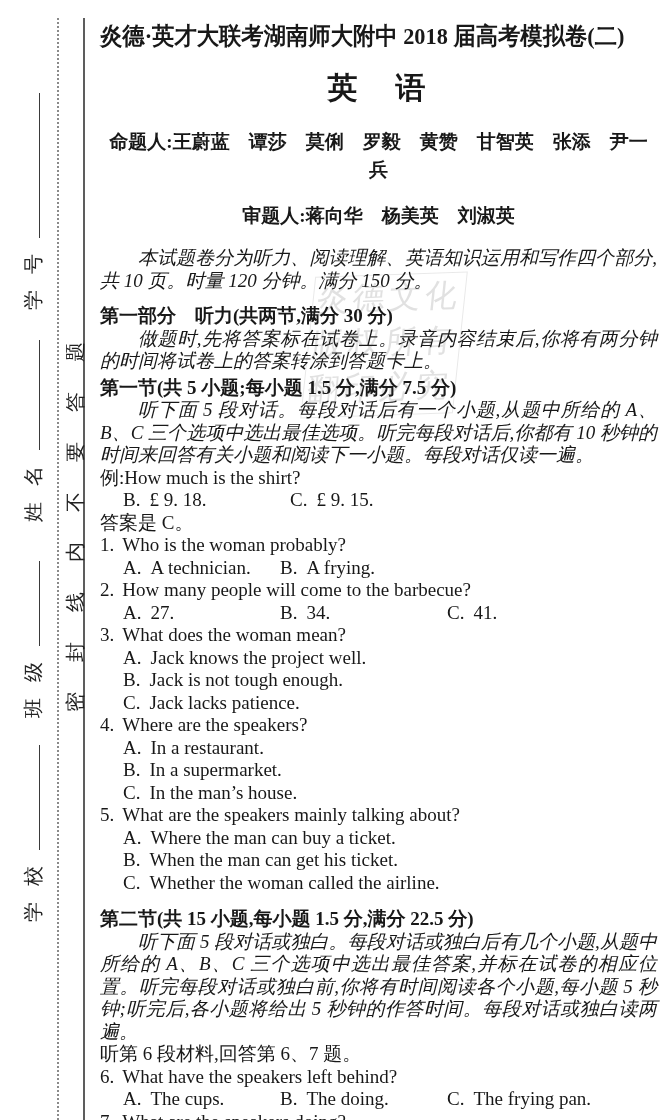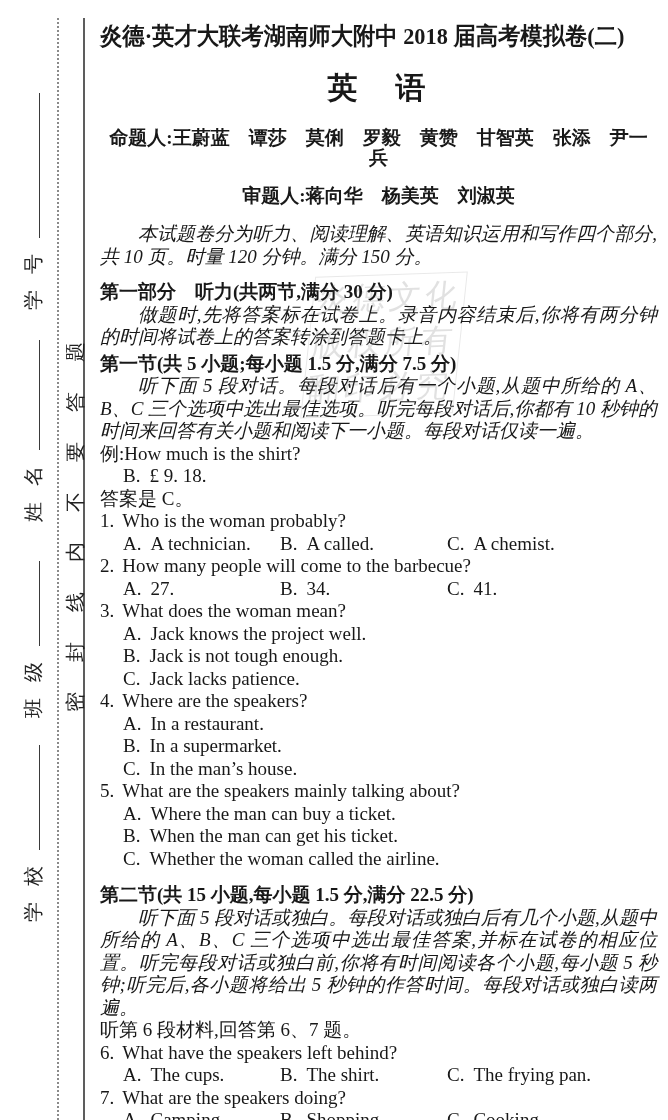--- a/index.html
+++ b/index.html
@@ -33,21 +33,21 @@
     color:rgba(70,70,70,0.16);
     transform:skewX(-8deg) rotate(-2deg);
   }
   
   .content{position:absolute;left:100px;top:14px;width:557px;z-index:1;}
   .exam-title{
     margin-top:8px;line-height:28px;font-size:24px;font-weight:bold;
     white-space:nowrap;transform:scaleX(0.93);transform-origin:0 50%;
   }
   .subject{margin-top:16px;font-size:30px;line-height:44px;font-weight:bold;text-align:center;letter-spacing:4px;}
-  .byline{margin-top:18px;font-size:19px;line-height:20px;font-weight:bold;text-align:center;}
+  .byline{margin-top:18px;font-size:19px;line-height:28px;font-weight:bold;text-align:center;}
   .byline2{}
   .para,.line,.sec-head,.q-line,.opts,.opt-stack{font-size:19px;line-height:22.5px;}
   .para{margin:0;text-align:justify;}
   .indent{text-indent:2em;font-style:italic;}
   .intro{margin-top:17px;}
   .part-head{margin-top:13px;}
   .sec1-head{margin-top:4px;}
   .sec2-head{margin-top:14px;}
   .sec-head .b{font-weight:bold;}
   .sec-head .note{font-weight:bold;}
@@ -107,29 +107,29 @@
     <p class="para indent">做题时,先将答案标在试卷上。录音内容结束后,你将有两分钟的时间将试卷上的答案转涂到答题卡上。</p>
 
     <div class="sec-head sec1-head">
       <span class="b">第一节</span><span class="note">(共 5 小题;每小题 1.5 分,满分 7.5 分)</span>
     </div>
     <p class="para indent">听下面 5 段对话。每段对话后有一个小题,从题中所给的 A、B、C 三个选项中选出最佳选项。听完每段对话后,你都有 10 秒钟的时间来回答有关小题和阅读下一小题。每段对话仅读一遍。</p>
 
     <div class="line">例:How much is the shirt?</div>
     <div class="opts">
       <span class="opt opt-b"><span class="olabel">B.</span><span>£ 9. 18.</span></span>
+      <span class="opt opt-c"><span class="olabel">C.</span><span>£ 9. 15.</span></span>
     </div>
     <div class="line">答案是 C。</div>
 
     <div>
       <div class="q-line"><span class="q-num">1.</span><span>Who is the woman probably?</span></div>
       <div class="opts">
         <span class="opt opt-a"><span class="olabel">A.</span><span>A technician.</span></span>
-        <span class="opt opt-b"><span class="olabel">B.</span><span>A called.</span></span>
-        <span class="opt opt-c"><span class="olabel">C.</span><span>A chemist.</span></span>
+        <span class="opt opt-b"><span class="olabel">B.</span><span>A frying.</span></span>
       </div>
     </div>
 
     <div>
       <div class="q-line"><span class="q-num">2.</span><span>How many people will come to the barbecue?</span></div>
       <div class="opts">
         <span class="opt opt-a"><span class="olabel">A.</span><span>27.</span></span>
         <span class="opt opt-b"><span class="olabel">B.</span><span>34.</span></span>
         <span class="opt opt-c"><span class="olabel">C.</span><span>41.</span></span>
       </div>
@@ -159,21 +159,21 @@
     <div class="sec-head sec2-head">
       <span class="b">第二节</span><span class="note">(共 15 小题,每小题 1.5 分,满分 22.5 分)</span>
     </div>
     <p class="para indent">听下面 5 段对话或独白。每段对话或独白后有几个小题,从题中所给的 A、B、C 三个选项中选出最佳答案,并标在试卷的相应位置。听完每段对话或独白前,你将有时间阅读各个小题,每小题 5 秒钟;听完后,各小题将给出 5 秒钟的作答时间。每段对话或独白读两遍。</p>
     <div class="line">听第 6 段材料,回答第 6、7 题。</div>
 
     <div>
       <div class="q-line"><span class="q-num">6.</span><span>What have the speakers left behind?</span></div>
       <div class="opts">
         <span class="opt opt-a"><span class="olabel">A.</span><span>The cups.</span></span>
-        <span class="opt opt-b"><span class="olabel">B.</span><span>The shirt.</span></span>
+        <span class="opt opt-b"><span class="olabel">B.</span><span>The doing.</span></span>
         <span class="opt opt-c"><span class="olabel">C.</span><span>The frying pan.</span></span>
       </div>
     </div>
 
     <div>
       <div class="q-line"><span class="q-num">7.</span><span>What are the speakers doing?</span></div>
       <div class="opts">
         <span class="opt opt-a"><span class="olabel">A.</span><span>Camping.</span></span>
         <span class="opt opt-b"><span class="olabel">B.</span><span>Shopping.</span></span>
         <span class="opt opt-c"><span class="olabel">C.</span><span>Cooking.</span></span>

